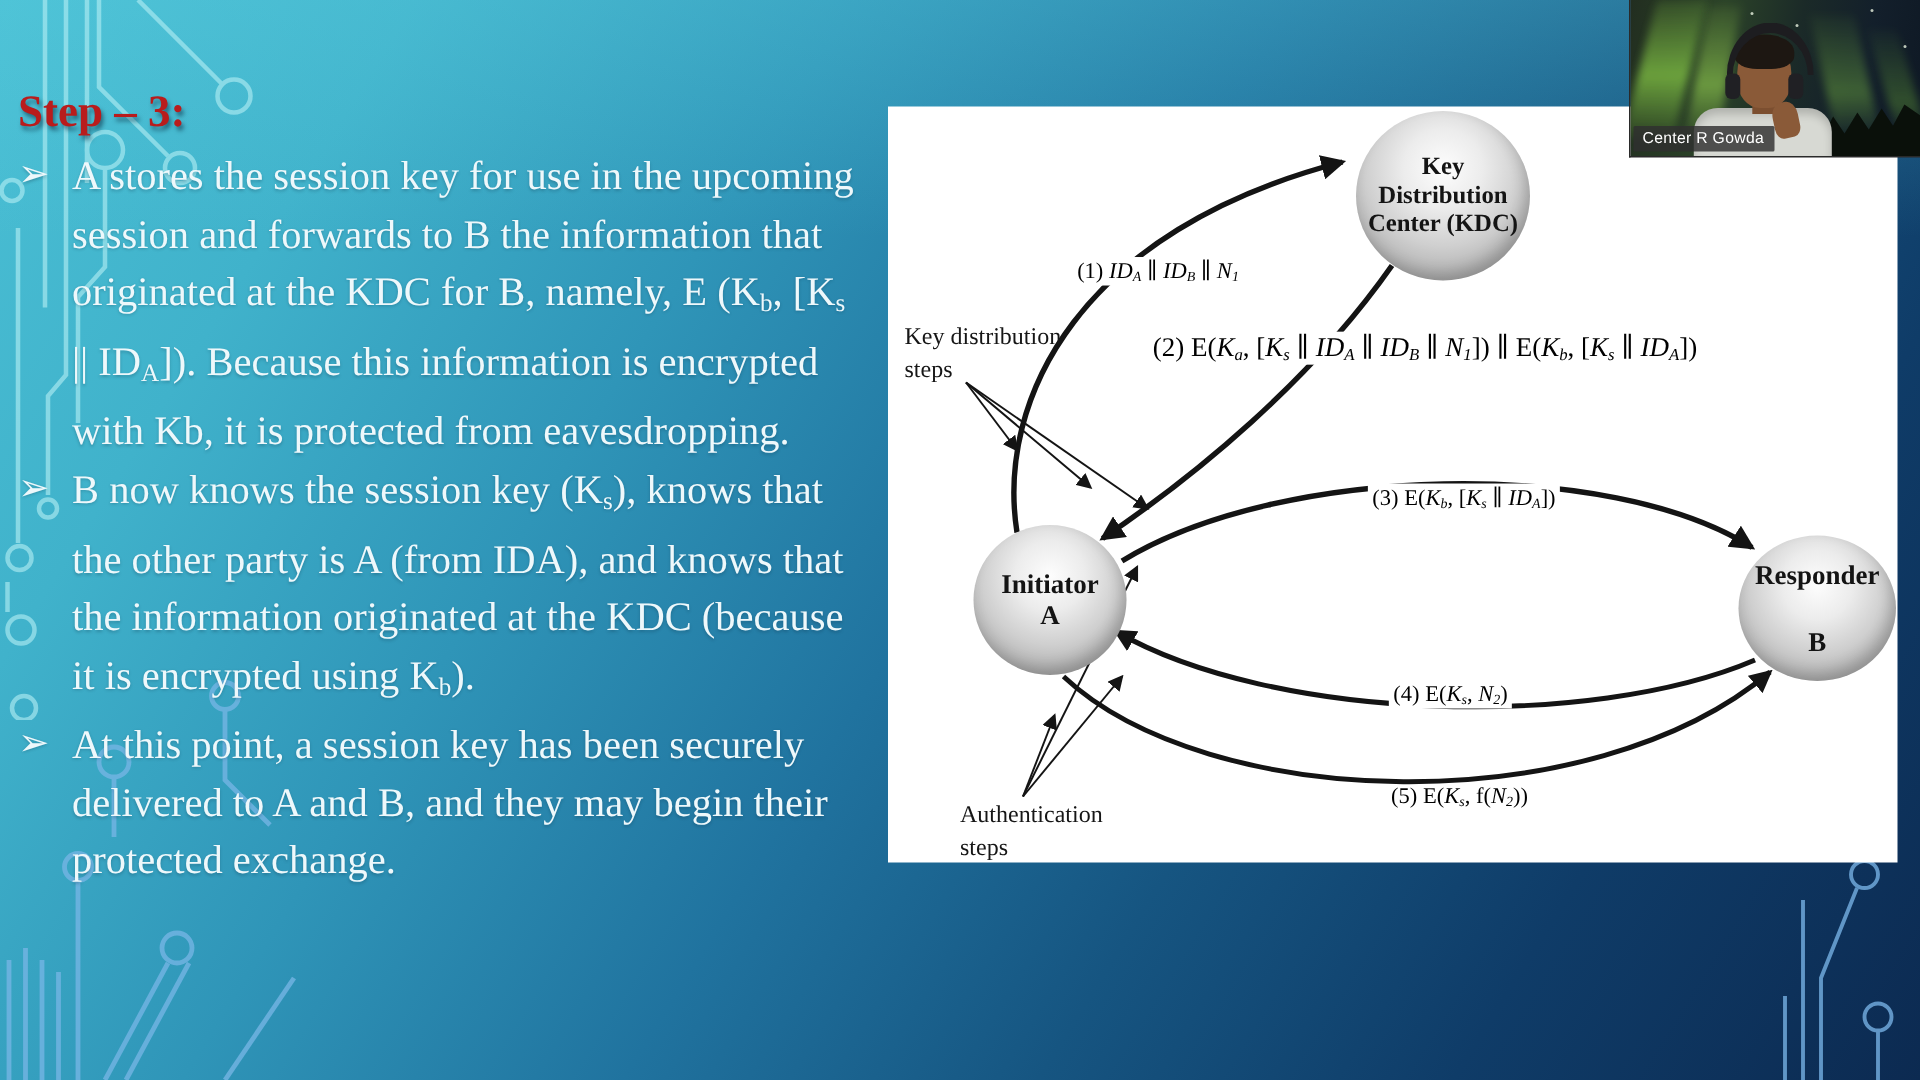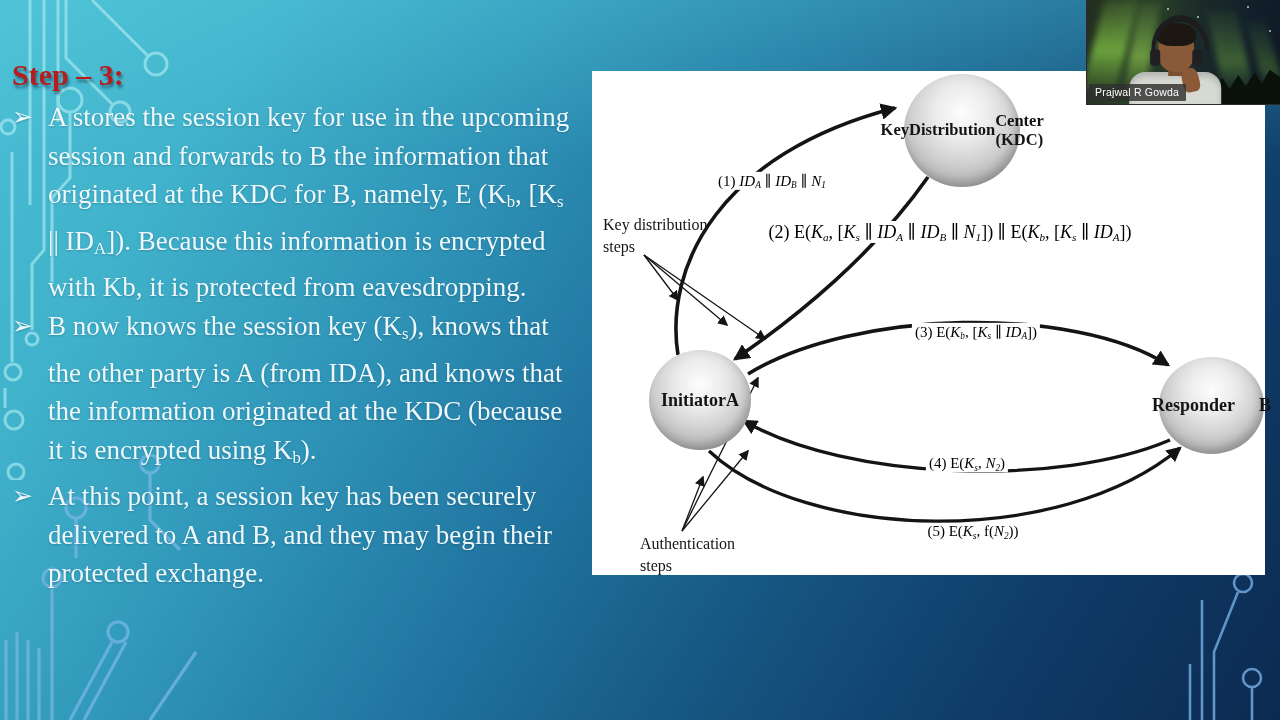--- a/index.html
+++ b/index.html
@@ -16,21 +16,21 @@
   .heading{font-size:30px;font-weight:bold;color:#b91c1c;
            text-shadow:1.5px 2.5px 3px rgba(10,40,60,.55);margin:0 0 6px 2px;}
   .bullet{position:relative;padding-left:38px;font-size:27px;line-height:38.5px;
           text-shadow:0 1px 2px rgba(10,40,60,.25);}
   .bullet .marker{position:absolute;left:2px;top:0px;font-size:25px;}
   .sub{font-size:.62em;vertical-align:-0.25em;}
   .it{font-style:italic;}
   
   .panel{position:absolute;left:592px;top:71px;width:673px;height:504px;background:#ffffff;z-index:10;}
   .panel svg.arrows{position:absolute;inset:0;}
-  .node{position:absolute;border-radius:50%;display:flex;flex-direction:row;
+  .node{position:absolute;border-radius:50%;display:flex;flex-direction:column;
         align-items:center;justify-content:center;text-align:center;
         background:radial-gradient(circle at 50% 34%,#fdfdfd 0%,#ececec 28%,#cfcfcf 55%,#a4a4a4 85%,#909090 100%);
         box-shadow:inset -3px -5px 9px rgba(0,0,0,.18);
         font-weight:bold;color:#141414;z-index:12;}
   .node div{line-height:1.14;}
   .node-kdc{left:312px;top:3px;width:116px;height:113px;font-size:16.5px;}
   .node-a{left:57px;top:279px;width:102px;height:100px;font-size:18px;}
   .node-b{left:567px;top:286px;width:105px;height:97px;font-size:18px;gap:24px;}
   .msg{position:absolute;transform:translate(-50%,-50%);white-space:nowrap;
        background:#fff;padding:0 3px;font-size:15px;color:#000000;z-index:11;}
@@ -206,14 +206,14 @@
   <div class="person">
     <div class="shirt"></div>
     <div class="neck"></div>
     <div class="head"></div>
     <div class="hair"></div>
     <div class="phones-band"></div>
     <div class="earcup-l"></div>
     <div class="earcup-r"></div>
     <div class="hand"></div>
   </div>
-  <div class="name-tag">Prajwal R Gowda</div>
+  <div class="name-tag">Center R Gowda</div>
 </div>
 
 </body></html>

